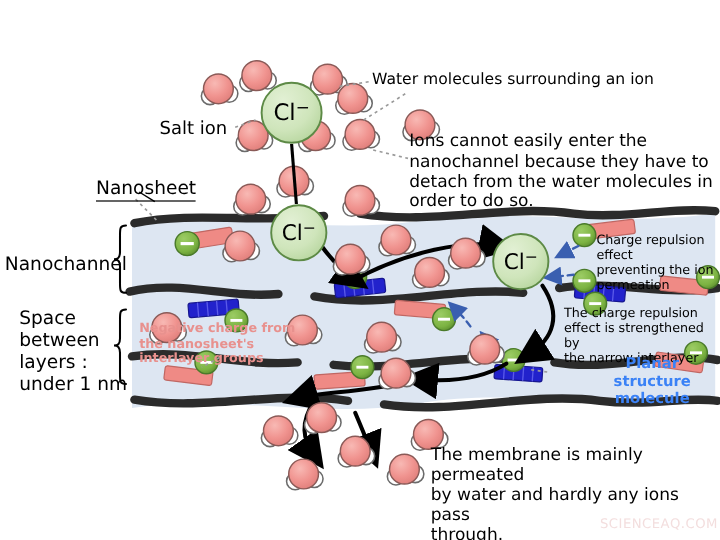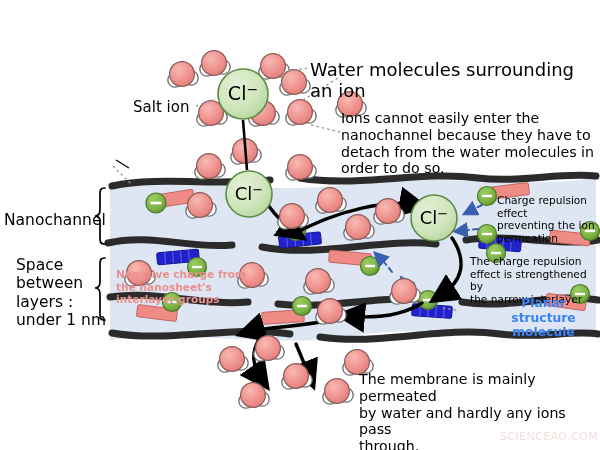--- a/index.html
+++ b/index.html
@@ -8,21 +8,21 @@
     font-family:"DejaVu Sans","Liberation Sans",sans-serif;
     color:#000;position:relative;
   }
   #stage{position:absolute;inset:0;width:600px;height:450px;}
   #stage > svg{position:absolute;left:0;top:0;}
   .lbl{position:absolute;line-height:1.18;white-space:pre-line;}
   .t-salt{left:133px;top:99px;font-size:15px;}
   .t-nanosheet{left:80px;top:148px;font-size:15.5px;border-bottom:1.6px solid #000;padding-bottom:1px;}
   .t-nanochannel{left:4px;top:211px;font-size:15.5px;}
   .t-space{left:16px;top:256px;font-size:15.5px;}
-  .t-water{left:310px;top:59px;font-size:18px;}
+  .t-water{left:310px;top:59px;font-size:13px;}
   .t-ions{left:341px;top:110px;font-size:14.2px;}
   .t-repulsion{left:497px;top:194px;font-size:10.6px;}
   .t-narrow{left:470px;top:255px;font-size:10.6px;}
   .t-planar{left:487px;top:296px;font-size:12.3px;font-weight:bold;color:#3b82f6;text-align:center;}
   .t-negcharge{left:116px;top:268px;font-size:10.6px;font-weight:bold;color:#e8918e;}
   .t-membrane{left:359px;top:343px;font-size:14.2px;margin-top:28px;}
   .t-watermark{left:500px;top:431px;font-size:11px;color:#f3dede;letter-spacing:.4px;}
 </style>
 </head>
 <body>
@@ -283,20 +283,21 @@
       <path d="M105,258 C100,258 100,260 100,266 L100,282 C100,287 98,288 95,288
                C98,288 100,289 100,294 L100,312 C100,318 100,320 105,320"></path>
     </g>
 
     <g fill="none" stroke="#000" stroke-width="1.2">
       <path d="M129,168 L116,160"></path>
     </g>
   </svg>
 
   <div class="lbl t-salt">Salt ion</div>
+  <div class="lbl t-nanosheet">Nanosheet</div>
   <div class="lbl t-nanochannel">Nanochannel</div>
   <div class="lbl t-space">Space
 between
 layers :
 under 1 nm</div>
   <div class="lbl t-water">Water molecules surrounding an ion</div>
   <div class="lbl t-ions">Ions cannot easily enter the
 nanochannel because they have to
 detach from the water molecules in
 order to do so.</div>

